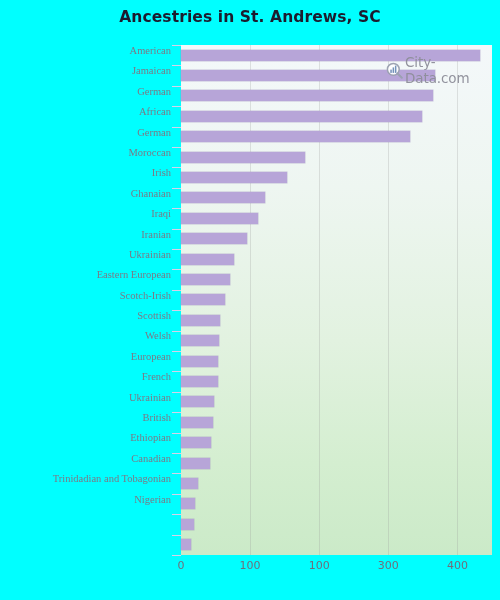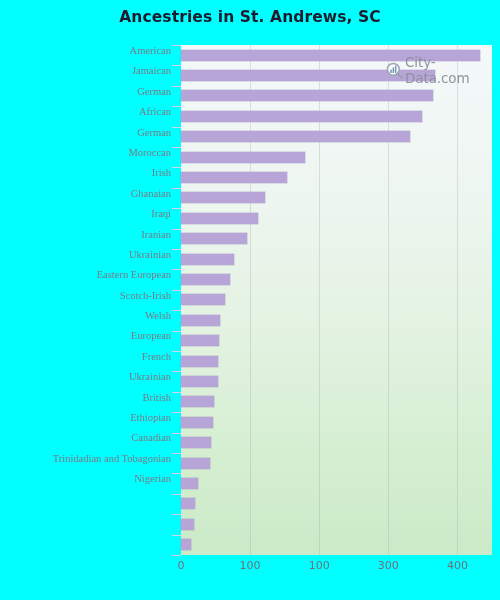--- a/index.html
+++ b/index.html
@@ -222,20 +222,23 @@
       <div class="cat-row" style="height: 20.4px;">
         <span class="cat-label">Ukrainian</span>
       </div>
       <div class="cat-row" style="height: 20.4px;">
         <span class="cat-label">Eastern European</span>
       </div>
       <div class="cat-row" style="height: 20.4px;">
         <span class="cat-label">Scotch-Irish</span>
       </div>
       <div class="cat-row" style="height: 20.4px;">
+        <span class="cat-label">Scottish</span>
+      </div>
+      <div class="cat-row" style="height: 20.4px;">
         <span class="cat-label">Welsh</span>
       </div>
       <div class="cat-row" style="height: 20.4px;">
         <span class="cat-label">European</span>
       </div>
       <div class="cat-row" style="height: 20.4px;">
         <span class="cat-label">French</span>
       </div>
       <div class="cat-row" style="height: 20.4px;">
         <span class="cat-label">Ukrainian</span>

